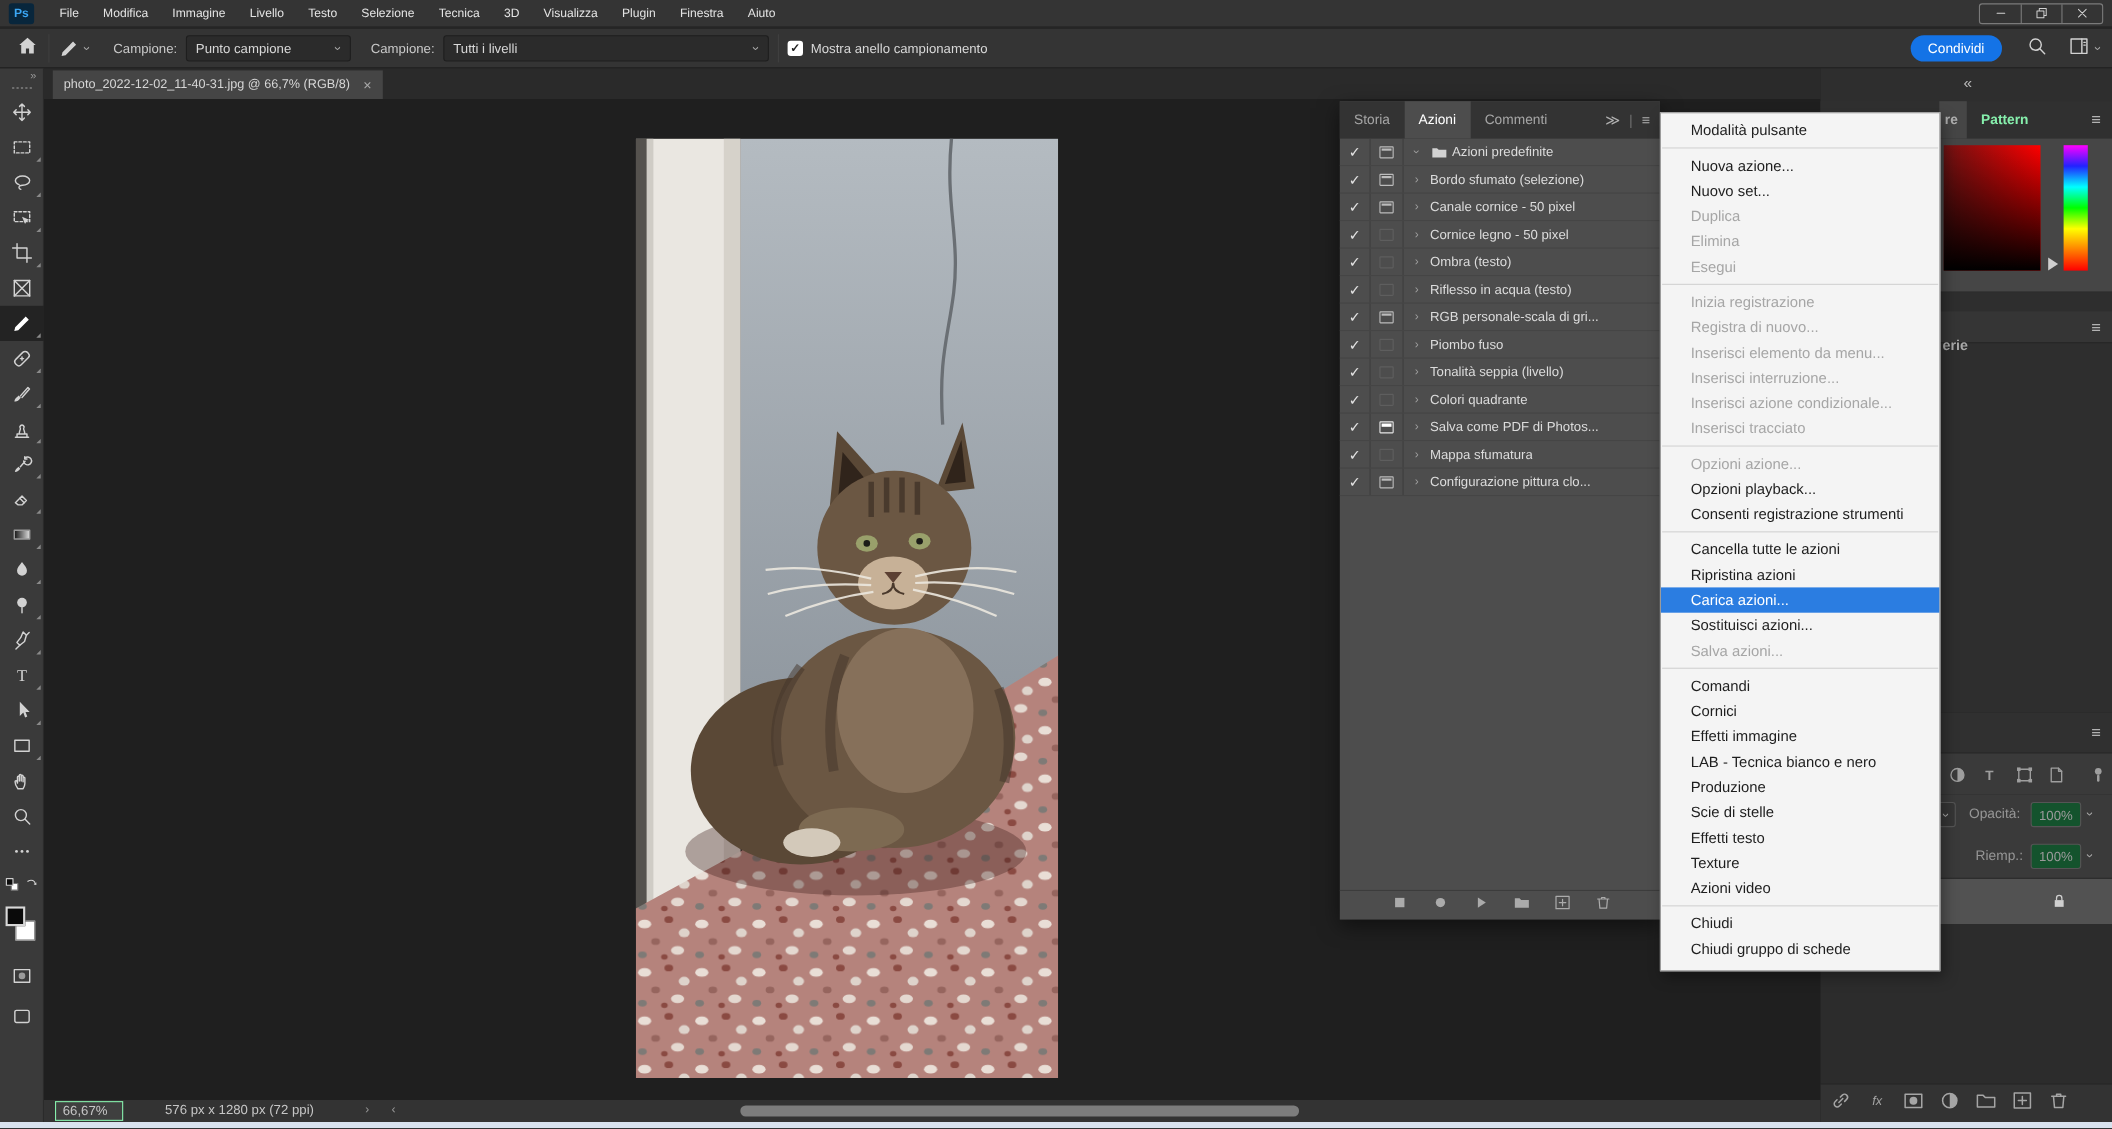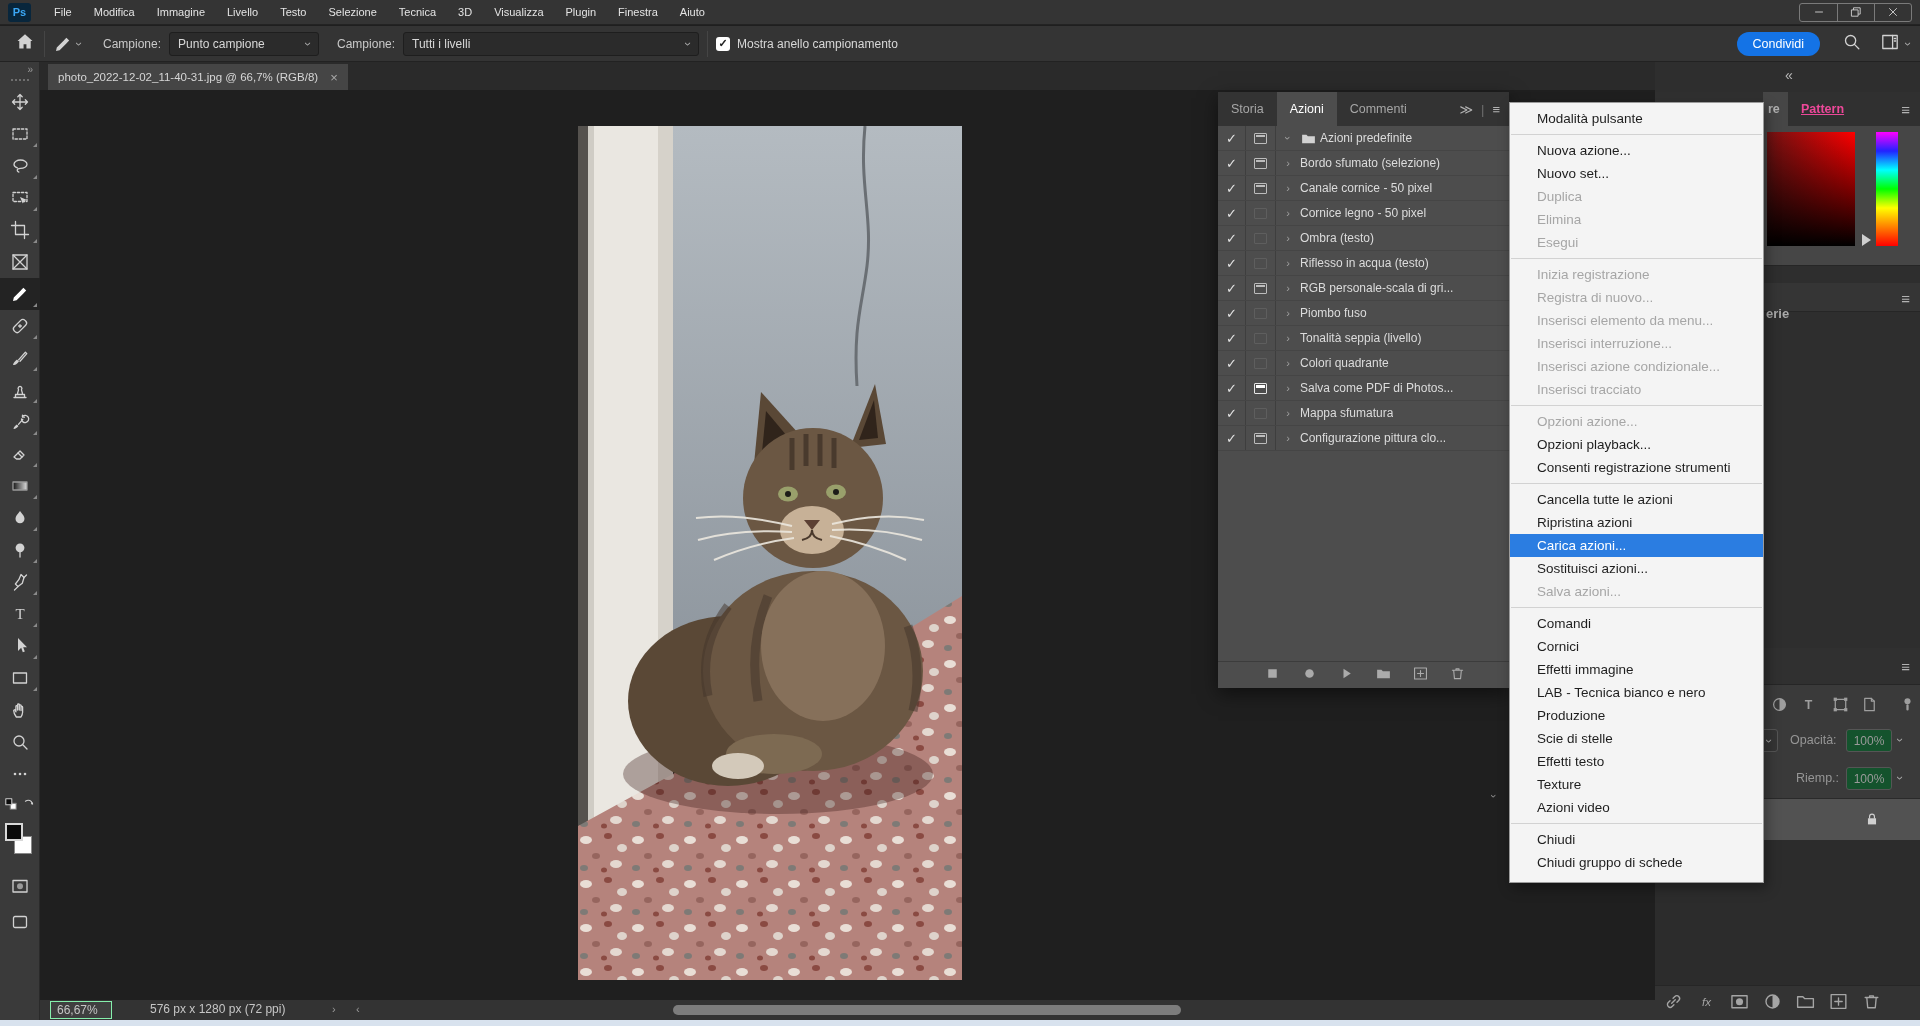--- a/index.html
+++ b/index.html
@@ -46,21 +46,21 @@
   .tool.sel .ic .f{fill:#fff;}
   .tool:after{content:"";position:absolute;right:3px;bottom:3px;border-left:4px solid transparent;border-bottom:4px solid #8a8a8a;}
   .tool.noflag:after{display:none;}
   .minirow{display:flex;justify-content:center;gap:2px;margin-top:6px;}
   .minirow svg{width:16px;height:16px;}
   .swatches{position:relative;width:40px;height:44px;margin-top:4px;}
   .sw-bg{position:absolute;left:14px;top:16px;width:18px;height:18px;background:#fff;border:1px solid #888;}
   .sw-fg{position:absolute;left:5px;top:3px;width:18px;height:18px;background:#0a0a0a;border:2px solid #d8d8d8;}
   .tb-bottom{display:flex;flex-direction:column;align-items:center;gap:12px;margin-top:12px;}
   
-  .actionsP{position:absolute;left:1218px;top:92px;width:291px;height:596px;background:#4d4d4d;z-index:60;
+  .actionsP{position:absolute;left:1218px;top:92px;width:291px;height:744px;background:#4d4d4d;z-index:60;
             box-shadow:0 6px 18px rgba(0,0,0,.5);}
   .aptabs{height:34px;background:#333;display:flex;align-items:stretch;}
   .aptab{padding:0 13px;font-size:12.5px;color:#a6a6a6;display:flex;align-items:center;}
   .aptab.active{background:#4d4d4d;color:#fff;}
   .aphead-icons{margin-left:auto;display:flex;align-items:center;gap:8px;color:#b2b2b2;font-size:13px;padding-right:9px;}
   .aplist{}
   .arow{display:flex;height:25px;border-bottom:1px solid #454545;align-items:center;}
   .a-chk{width:28px;align-self:stretch;border-right:1px solid #3e3e3e;text-align:center;color:#e3e3e3;font-size:13px;line-height:25px;}
   .a-dlg{width:30px;align-self:stretch;border-right:1px solid #3e3e3e;display:flex;align-items:center;justify-content:center;}
   .dlgbox{width:13px;height:11px;border:1px solid #bcbcbc;border-radius:1px;position:relative;}
@@ -85,21 +85,21 @@
   .mi{height:23px;line-height:23px;padding-left:27px;font-size:13.5px;color:#1e1e1e;white-space:nowrap;}
   .mi.disabled{color:#a6a6a6;}
   .mi.highlighted{background:#2b7de1;color:#fff;}
   .msep{height:1px;background:#d2d2d2;margin:4px 1px;}
   
   .rightB{position:absolute;left:1655px;top:62px;width:265px;height:586px;background:#2e2e2e;z-index:11;}
   .collapse2{position:absolute;left:130px;top:5px;color:#b9b9b9;font-size:14px;letter-spacing:-1px;}
   .rtabbar{position:absolute;left:0;top:30px;width:265px;height:34px;background:#303030;}
   .rtab-partial{position:absolute;left:108px;top:0;width:25px;height:34px;background:#464646;color:#b0b0b0;
                 font-size:12.5px;line-height:34px;padding-left:5px;font-weight:bold;}
-  .rtab-pattern{position:absolute;left:146px;top:0;color:#ec4899;font-size:12.5px;line-height:34px;font-weight:bold;text-decoration:underline;}
+  .rtab-pattern{position:absolute;left:146px;top:0;color:#86efac;font-size:12.5px;line-height:34px;font-weight:bold;}
   .hamb{color:#b2b2b2;font-size:15px;}
   .rtab-menu{position:absolute;right:10px;top:9px;}
   .colorbody{position:absolute;left:0;top:64px;width:265px;height:140px;background:#464646;border-bottom:1px solid #262626;}
   .svsquare{position:absolute;left:112px;top:6px;width:88px;height:114px;}
   .hue{position:absolute;left:221px;top:6px;width:22px;height:114px;}
   .huetri{position:absolute;left:207px;top:108px;width:0;height:0;border-top:6px solid transparent;
           border-bottom:6px solid transparent;border-left:9px solid #cfcfcf;}
   .gapB{position:absolute;left:0;top:204px;width:265px;height:17px;background:#2e2e2e;}
   .eriebar{position:absolute;left:0;top:221px;width:265px;height:29px;background:#353535;border-bottom:1px solid #262626;}
   .erietxt{position:absolute;left:111px;top:0;color:#a9a9a9;font-size:13px;line-height:29px;font-weight:bold;margin-top:16px;}

